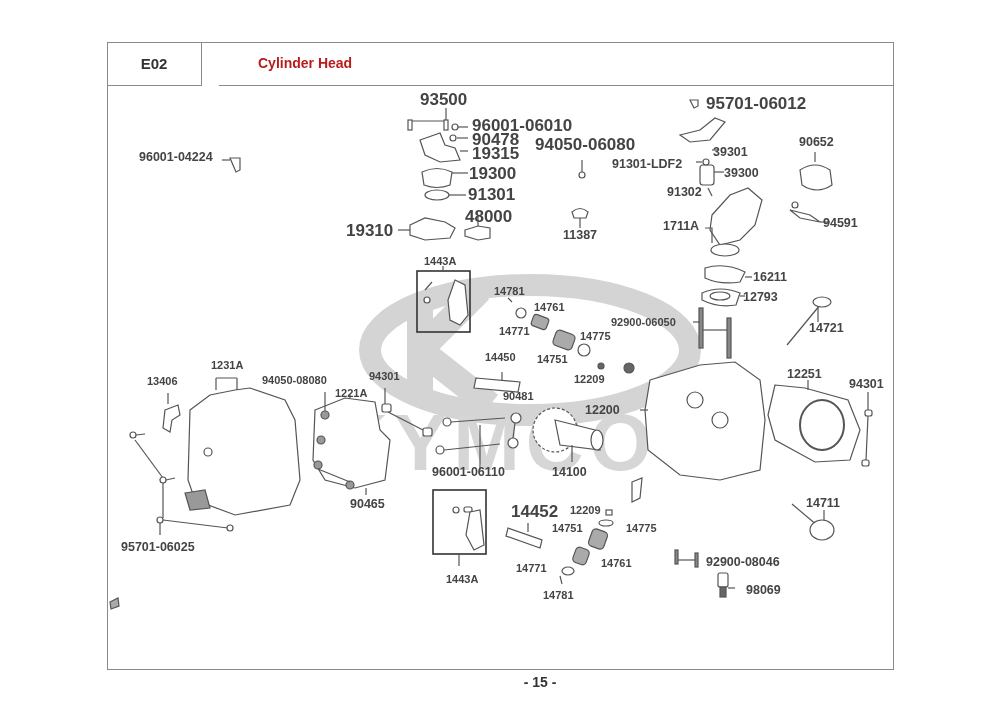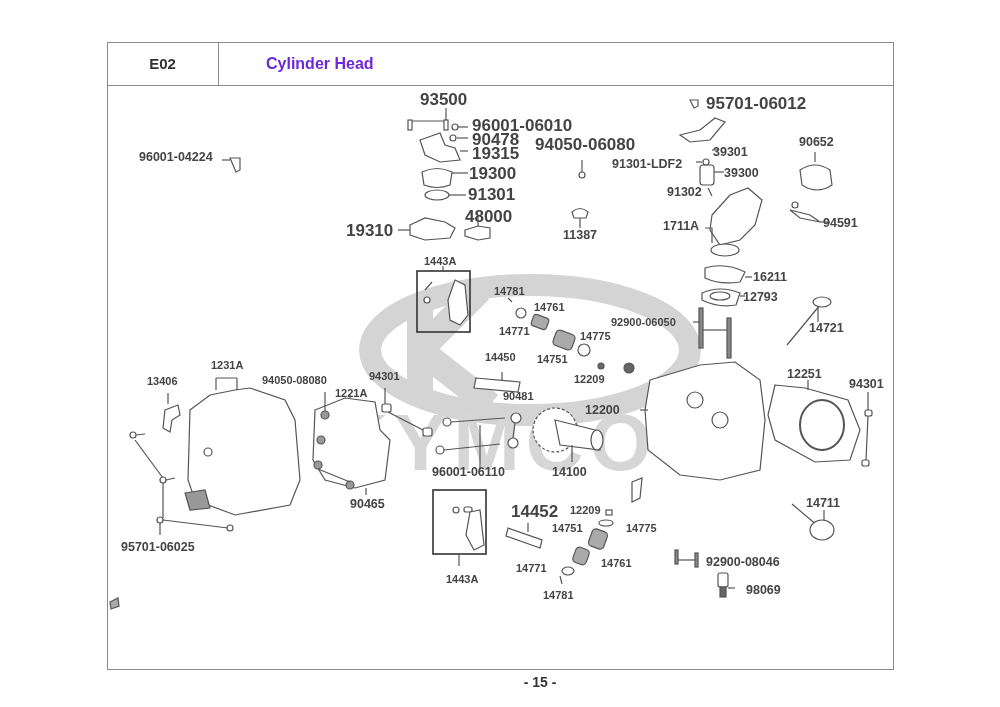--- a/index.html
+++ b/index.html
@@ -1,25 +1,25 @@
 <!DOCTYPE html>
 <html><head>
 <meta charset="utf-8">
 <style>
   html, body { margin:0; padding:0; background:#ffffff; }
   body { width:1000px; height:707px; position:relative; overflow:hidden;
          font-family:"Liberation Sans", sans-serif; color:#333; }
   .frame { position:absolute; left:107px; top:42px; width:787px; height:628px;
            border:1px solid #8a8a8a; box-sizing:border-box; background:#fff; }
-  .hdr-code { position:absolute; left:107px; top:42px; width:112px; height:44px;
+  .hdr-code { position:absolute; left:107px; top:42px; width:95px; height:44px;
               border-right:1px solid #8a8a8a; border-bottom:1px solid #8a8a8a; box-sizing:border-box;
               display:flex; align-items:center; justify-content:center;
               font-weight:bold; font-size:15px; color:#333; }
   .hdr-rule { position:absolute; left:219px; top:85px; width:675px; height:1px; background:#8a8a8a; }
-  .hdr-title { position:absolute; left:266px; top:55px; font-weight:bold; font-size:16px; color:#6d28d9; }
+  .hdr-title { position:absolute; left:258px; top:55px; font-weight:bold; font-size:14px; color:#b91c1c; }
   .page-num { position:absolute; left:0; width:1000px; top:674px; text-align:center;
               font-weight:bold; font-size:14px; color:#333;margin-left:40px; }
   svg.diagram { position:absolute; left:0; top:0; }
   .lbl { position:absolute; font-weight:bold; color:#444; white-space:nowrap; line-height:1; }
   .lbl.lg { font-size:17px; }
   .lbl.md { font-size:12.5px; }
   .lbl.sm { font-size:11px; }
 </style>
 </head>
 <body>

